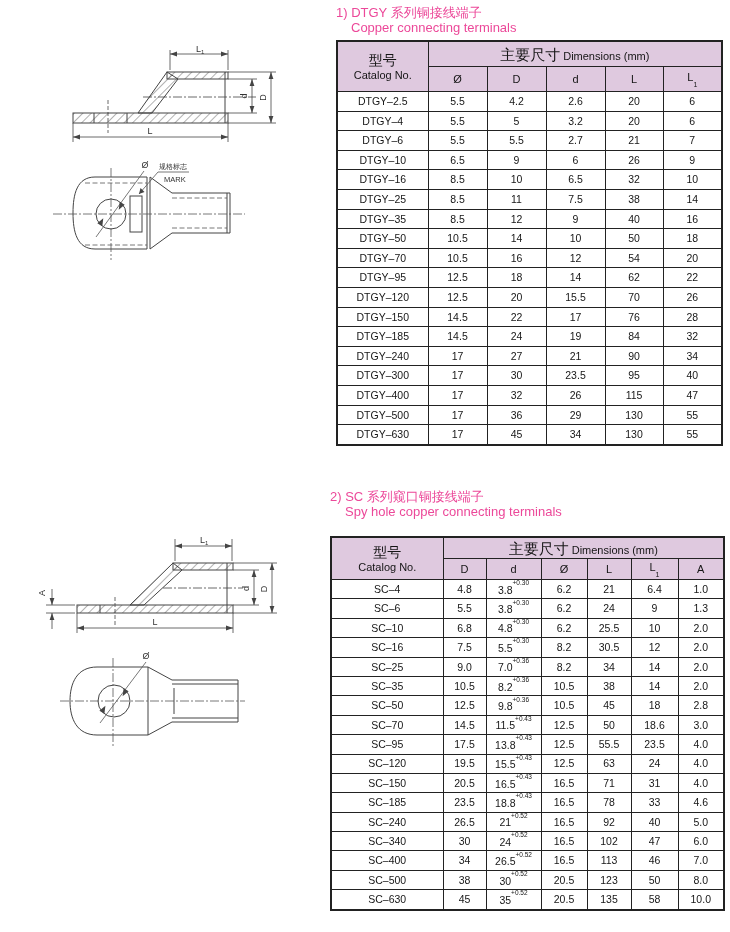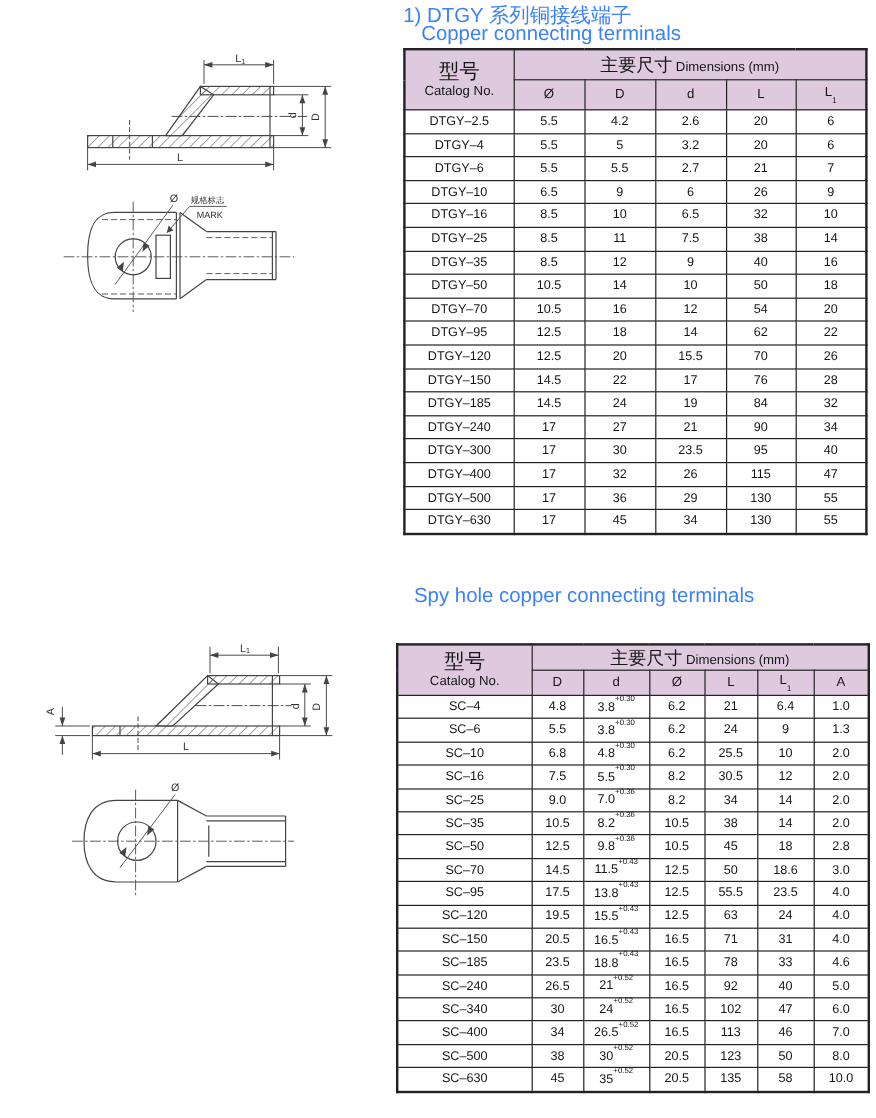--- a/index.html
+++ b/index.html
@@ -1,28 +1,28 @@
 <!DOCTYPE html>
 <html style="--header-bg: #dfc9df; --border: #222222; --text: #151515;"><head>
 <meta charset="utf-8">
 <style>
   :root{ --header-bg:#dfc9df; --border:#222; --text:#151515; }
   html,body{margin:0;padding:0;background:#fff;}
   body{width:730px;height:932px;overflow:hidden;font-family:"Liberation Sans",sans-serif;color:var(--text);}
   .page{position:relative;width:730px;height:932px;background:#fff;}
 
-  .sec-title{position:absolute;font-size:17px;line-height:15px;color:#3b82f6;}
+  .sec-title{position:absolute;font-size:13px;line-height:15px;color:#ec4899;}
   .sec-title .en{padding-left:15px;}
 
   table.dim{position:absolute;border-collapse:collapse;table-layout:fixed;background:#fff;
             font-size:10.5px;color:var(--text);border:2px solid var(--border);}
   table.dim th,table.dim td{border:1px solid var(--border);text-align:center;vertical-align:middle;
             padding:0;font-weight:normal;line-height:1;}
   table.dim th.hdr{background:var(--header-bg);}
-  table.dim .cat-hd .zh{font-size:17px;display:block;margin-bottom:3px;}
+  table.dim .cat-hd .zh{font-size:14px;display:block;margin-bottom:3px;}
   table.dim .cat-hd .en{font-size:11px;display:block;}
   table.dim .dims-hd{font-size:11px;}
   table.dim .dims-hd .zh{font-size:15px;}
   #t1 td{height:18.6px;}
   #t2 td{height:18.4px;}
   #t1 .col-row th{height:24px;font-size:11px;}
   #t2 .col-row th{height:20px;font-size:11px;}
   #t1 .grp-row th{height:24px;}
   #t2 .grp-row th{height:20px;}
   sup.tol{font-size:6.5px;position:relative;top:-3.5px;letter-spacing:0;}
@@ -211,20 +211,21 @@
           <td>17</td>
           <td>45</td>
           <td>34</td>
           <td>130</td>
           <td>55</td>
         </tr>
       </tbody>
   </table>
 
   <div class="sec-title" style="left:330px;top:489px;">
+    <div class="zh">2) SC 系列窥口铜接线端子</div>
     <div class="en">Spy hole copper connecting terminals</div>
   </div>
 
   <table class="dim" id="t2" style="left:330px;top:536px;width:393px;">
     <colgroup>
         <col style="width:112px">
         <col style="width:43px">
         <col style="width:55px">
         <col style="width:46px">
         <col style="width:44px">

